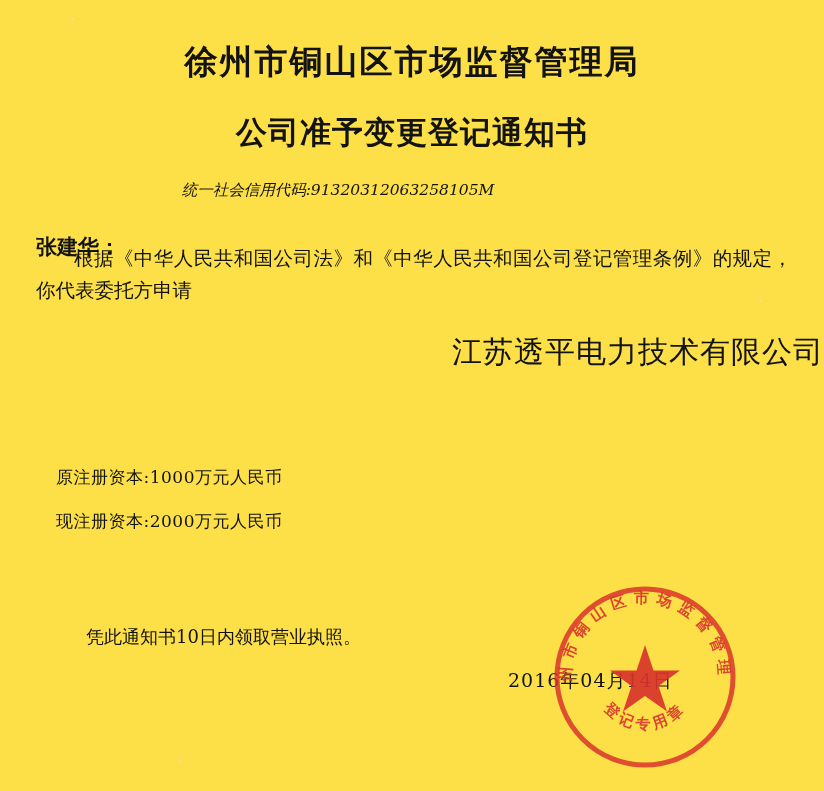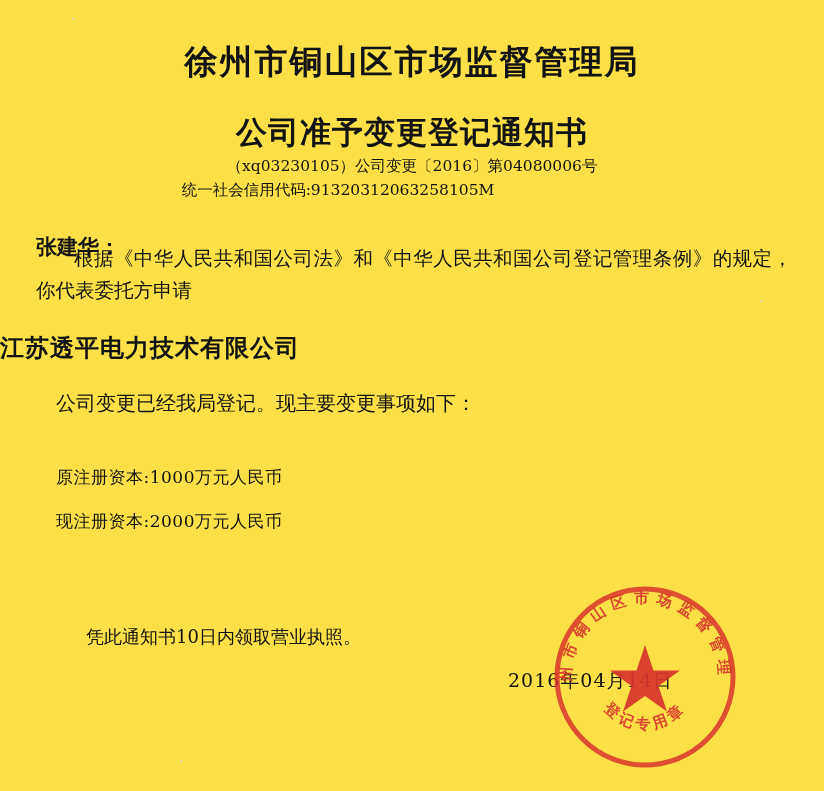--- a/index.html
+++ b/index.html
@@ -53,20 +53,21 @@
     font-size: 15.5px;
     letter-spacing: 0px;
   }
   .credit-code {
     position: absolute;
     top: 180px;
     left: 0;
     width: 676px;
     text-align: center;
     font-size: 15.5px;
+    font-style: italic;
   }
 
   
   .addressee {
     position: absolute;
     top: 208px;
     left: 36px;
     font-size: 21px;
     font-weight: bold;
     margin-top: 25px;
@@ -79,23 +80,23 @@
     font-size: 19.5px;
     line-height: 32px;
     text-indent: 38px;
     text-align: justify;
   }
   .company-name {
     position: absolute;
     top: 332px;
     left: 0;
     width: 824px;
-    text-align: left;
-    font-size: 24px;
-    font-weight: bold;
+    text-align: right;
+    font-size: 30px;
+    font-weight: normal;
     letter-spacing: 1px;
   }
   .registered-line {
     position: absolute;
     top: 390px;
     left: 56px;
     font-size: 20px;
   }
 
   .changes {
@@ -143,31 +144,29 @@
 </style>
 </head>
 <body>
 
 <div class="page">
 
   <div class="org-title">徐州市铜山区市场监督管理局</div>
 
   <div class="doc-title">公司准予变更登记通知书</div>
 
-  <div class="doc-number">（xq03230105）公司变更〔2016〕第04080006号</div>
 
   <div class="credit-code">统一社会信用代码:91320312063258105M</div>
 
   <div class="addressee">张建华：</div>
 
   <div class="para">根据《中华人民共和国公司法》和《中华人民共和国公司登记管理条例》的规定，你代表委托方申请</div>
 
   <div class="company-name">江苏透平电力技术有限公司</div>
 
-  <div class="registered-line">公司变更已经我局登记。现主要变更事项如下：</div>
 
   <div class="changes">
     <div class="change-item">原注册资本:1000万元人民币</div>
     <div class="change-item">现注册资本:2000万元人民币</div>
   </div>
 
   <div class="notice-line">凭此通知书10日内领取营业执照。</div>
 
   <div class="doc-date">2016年04月14日</div>
 

